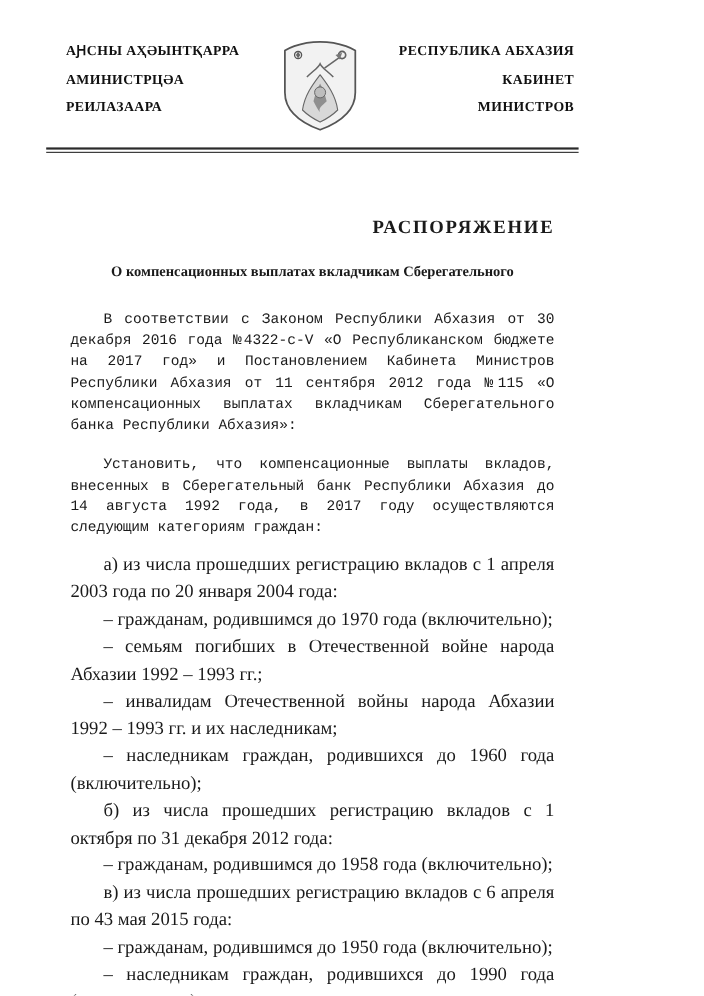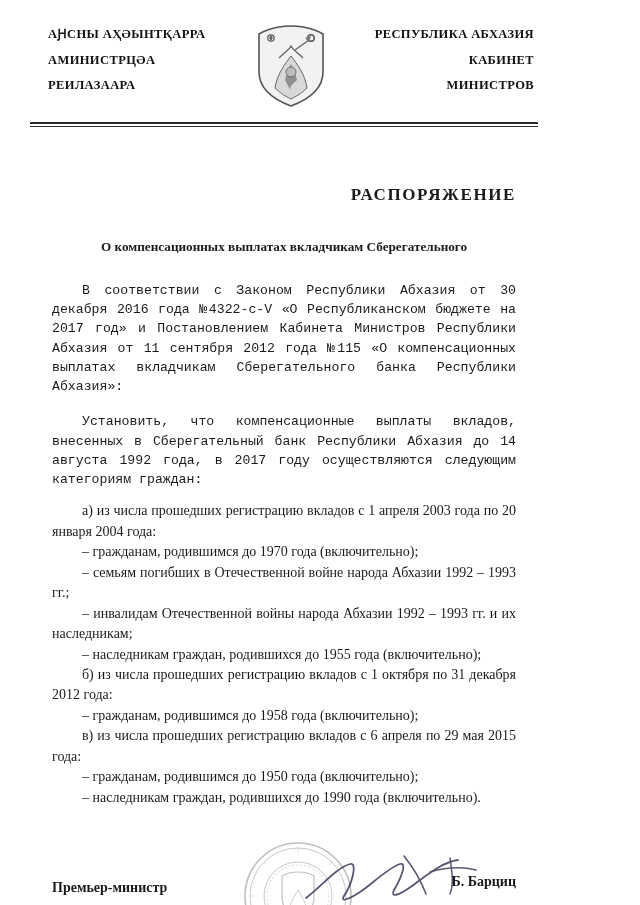--- a/index.html
+++ b/index.html
@@ -13,21 +13,21 @@
     font-family: "Liberation Serif", serif;
     color: #1a1a1a;
     position: relative;
     overflow: hidden;
   }
   .page {
     width: 568px;
     height: 905px;
     position: relative;
     box-sizing: border-box;
-    padding: 0;
+    padding: 12px;
   }
 
   
   .header {
     display: flex;
     flex-direction: row;
     align-items: flex-start;
     justify-content: space-between;
     padding: 22px 34px 0 34px;
     box-sizing: border-box;
@@ -87,21 +87,21 @@
     font-size: 17px;
     font-weight: bold;
     letter-spacing: 1.6px;
     margin-top: 58px;
   }
   .doc-subtitle {
     text-align: center;
     font-size: 13.2px;
     font-weight: bold;
     line-height: 1.5;
-    margin-top: 32px;
+    margin-top: 20px;
     padding: 0 14px;
   }
   p.para {
     font-size: 13.2px;
     line-height: 1.46;
     text-align: justify;
     text-justify: inter-word;
     margin: 0;
     text-indent: 30px;
     font-family: Liberation Mono, monospace;
@@ -109,21 +109,21 @@
   p.para.first {
     margin-top: 24px;
   }
   p.para.second {
     margin-top: 16px;
   }
   .list {
     margin-top: 12px;
   }
   .list-item {
-    font-size: 14px;
+    font-size: 17px;
     line-height: 1.46;
     text-align: justify;
     margin: 0;
     text-indent: 30px;
   }
   .list-item.dash {
     text-indent: 30px;
   }
 
   
@@ -221,24 +221,24 @@
 
     <p class="para first">В соответствии с Законом Республики Абхазия от 30 декабря 2016 года №4322-с-V «О Республиканском бюджете на 2017 год» и Постановлением Кабинета Министров Республики Абхазия от 11 сентября 2012 года №115 «О компенсационных выплатах вкладчикам Сберегательного банка Республики Абхазия»:</p>
 
     <p class="para second">Установить, что компенсационные выплаты вкладов, внесенных в Сберегательный банк Республики Абхазия до 14 августа 1992 года, в 2017 году осуществляются следующим категориям граждан:</p>
 
     <div class="list">
       <p class="list-item">а) из числа прошедших регистрацию вкладов с 1 апреля 2003 года по 20 января 2004 года:</p>
       <p class="list-item dash">– гражданам, родившимся до 1970 года (включительно);</p>
       <p class="list-item dash">– семьям погибших в Отечественной войне народа Абхазии 1992 – 1993 гг.;</p>
       <p class="list-item dash">– инвалидам Отечественной войны народа Абхазии 1992 – 1993 гг. и их наследникам;</p>
-      <p class="list-item dash">– наследникам граждан, родившихся до 1955 года (включительно);</p>
+      <p class="list-item dash">– наследникам граждан, родившихся до 1960 года (включительно);</p>
       <p class="list-item">б) из числа прошедших регистрацию вкладов с 1 октября по 31 декабря 2012 года:</p>
       <p class="list-item dash">– гражданам, родившимся до 1958 года (включительно);</p>
-      <p class="list-item">в) из числа прошедших регистрацию вкладов с 6 апреля по 29 мая 2015 года:</p>
+      <p class="list-item">в) из числа прошедших регистрацию вкладов с 6 апреля по 43 мая 2015 года:</p>
       <p class="list-item dash">– гражданам, родившимся до 1950 года (включительно);</p>
       <p class="list-item dash">– наследникам граждан, родившихся до 1990 года (включительно).</p>
     </div>
   </div>
 
   <div class="sign-block">
 
     <div class="sign-role">Премьер-министр</div>
 
     <svg class="stamp" viewBox="0 0 112 112">

